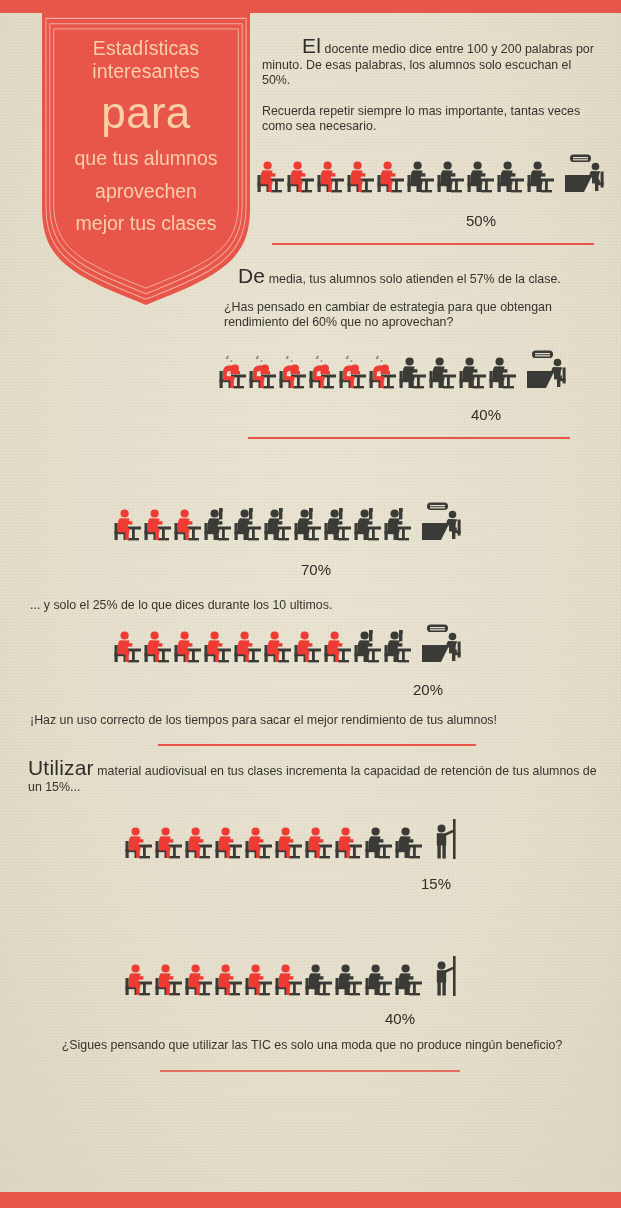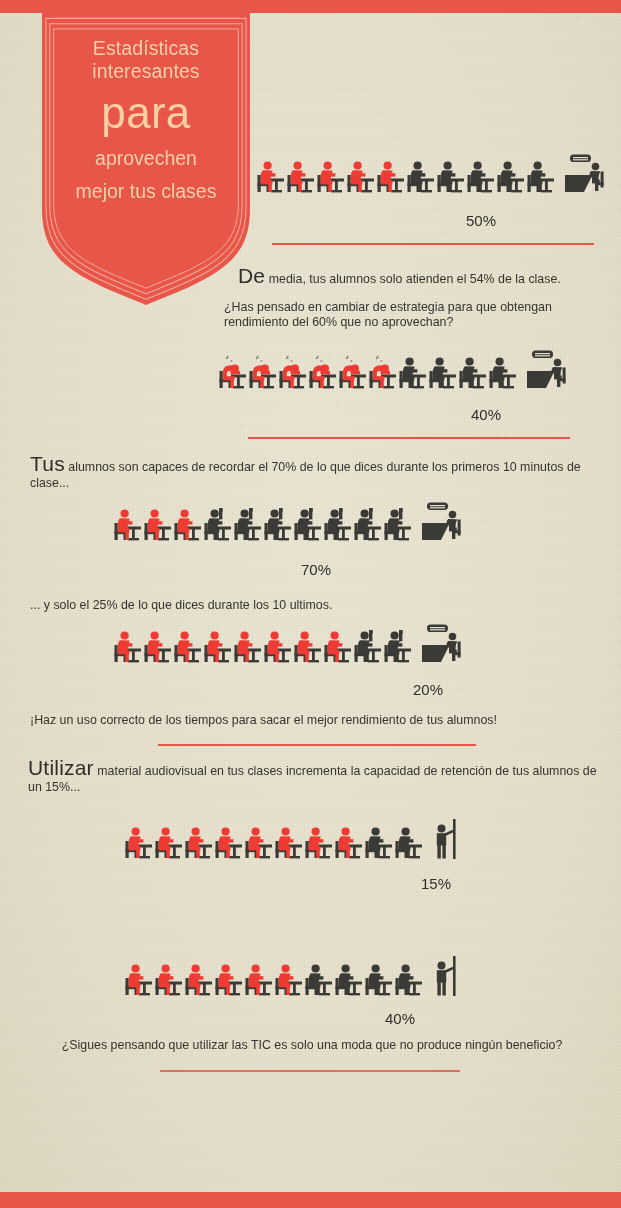--- a/index.html
+++ b/index.html
@@ -77,25 +77,33 @@
       <g fill="none" stroke="#f3b9ab" stroke-width="1.1" opacity="0.85">
         <use href="#bshape" transform="translate(104,142) scale(0.962) translate(-104,-142)"></use>
         <use href="#bshape" transform="translate(104,142) scale(0.925) translate(-104,-142)"></use>
         <use href="#bshape" transform="translate(104,142) scale(0.888) translate(-104,-142)"></use>
       </g>
     </svg>
     <div class="banner-text">
       <div class="b-l1">Estadísticas</div>
       <div class="b-l1">interesantes</div>
       <div class="b-l2">para</div>
+      <div class="b-l3">que tus alumnos</div>
       <div class="b-l3">aprovechen</div>
       <div class="b-l3">mejor tus clases</div>
     </div>
   </div>
 
+  <div class="para" style="left:262px;top:38px;width:340px;">
+    <p class="body-txt" style="margin:0;text-indent:40px;">
+      <span class="lead">El</span>
+      <span>docente medio dice entre 100 y 200 palabras por minuto. De esas palabras, los alumnos solo escuchan el 50%.</span>
+    </p>
+    <p class="body-txt" style="margin:15px 0 0 0;">Recuerda repetir siempre lo mas importante, tantas veces como sea necesario.</p>
+  </div>
 
   <div class="row" id="row1" style="left:256px;top:152px;">
       <div class="fig">
         <svg width="30" height="42" viewBox="0 0 30 42">
           <rect x="1.5" y="19" width="3.2" height="17" fill="#3a3a36"></rect>
           <rect x="1.5" y="27" width="12" height="3.2" fill="#3a3a36"></rect>
           <rect x="10.5" y="28" width="3" height="8" fill="#3a3a36"></rect>
           <rect x="13" y="22.5" width="15" height="3" fill="#3a3a36"></rect>
           <rect x="19" y="24" width="2.8" height="12" fill="#3a3a36"></rect>
           <rect x="15" y="34" width="11" height="2.4" fill="#3a3a36"></rect>
@@ -255,21 +263,21 @@
           <path d="M30,24 L30,40 L22,40 Z" fill="#e7e1cf"></path>
           <rect x="3" y="23" width="28" height="2.4" fill="#3a3a36"></rect>
         </svg></div>
     </div>
   <div class="pct" style="left:466px;top:212px;">50%</div>
   <div class="rule" style="left:272px;top:243px;width:322px;"></div>
 
   <div class="para" style="left:216px;top:268px;width:392px;">
     <p class="body-txt" style="margin:0;text-indent:22px;">
       <span class="lead">De</span>
-      <span>media, tus alumnos solo atienden el 54% de la clase.</span>
+      <span>media, tus alumnos solo atienden el 57% de la clase.</span>
     </p>
     <p class="body-txt" style="margin:12px 0 0 0;padding-left:8px;">¿Has pensado en cambiar de estrategia para que obtengan rendimiento del 60% que no aprovechan?</p>
   </div>
 
   <div class="row" id="row2" style="left:218px;top:348px;">
       <div class="fig">
         <svg width="30" height="42" viewBox="0 0 30 42">
           <text x="8" y="7" font-size="7" font-family="Liberation Serif, serif" font-style="italic" fill="#3a3a36">z</text>
           <text x="12.5" y="9.6" font-size="5" font-family="Liberation Serif, serif" font-style="italic" fill="#3a3a36">z</text>
           <rect x="1.5" y="19" width="3.2" height="17" fill="#3a3a36"></rect>
@@ -441,26 +449,20 @@
           <rect x="38.6" y="19.5" width="3" height="16" fill="#3a3a36"></rect>
           <rect x="33" y="30.4" width="8.6" height="2.8" fill="#3a3a36"></rect>
           <path d="M3,24 L30,24 L30,40 L3,40 Z" fill="#3a3a36"></path>
           <path d="M30,24 L30,40 L22,40 Z" fill="#e7e1cf"></path>
           <rect x="3" y="23" width="28" height="2.4" fill="#3a3a36"></rect>
         </svg></div>
     </div>
   <div class="pct" style="left:471px;top:406px;">40%</div>
   <div class="rule" style="left:248px;top:437px;width:322px;"></div>
 
-  <div class="para" style="left:30px;top:456px;width:570px;">
-    <p class="body-txt" style="margin:0;">
-      <span class="lead">Tus</span>
-      <span>alumnos son capaces de recordar el 70% de lo que dices durante los primeros 10 minutos de clase...</span>
-    </p>
-  </div>
 
   <div class="row" id="row3" style="left:113px;top:500px;">
       <div class="fig">
         <svg width="30" height="42" viewBox="0 0 30 42">
           <rect x="1.5" y="19" width="3.2" height="17" fill="#3a3a36"></rect>
           <rect x="1.5" y="27" width="12" height="3.2" fill="#3a3a36"></rect>
           <rect x="10.5" y="28" width="3" height="8" fill="#3a3a36"></rect>
           <rect x="13" y="22.5" width="15" height="3" fill="#3a3a36"></rect>
           <rect x="19" y="24" width="2.8" height="12" fill="#3a3a36"></rect>
           <rect x="15" y="34" width="11" height="2.4" fill="#3a3a36"></rect>

